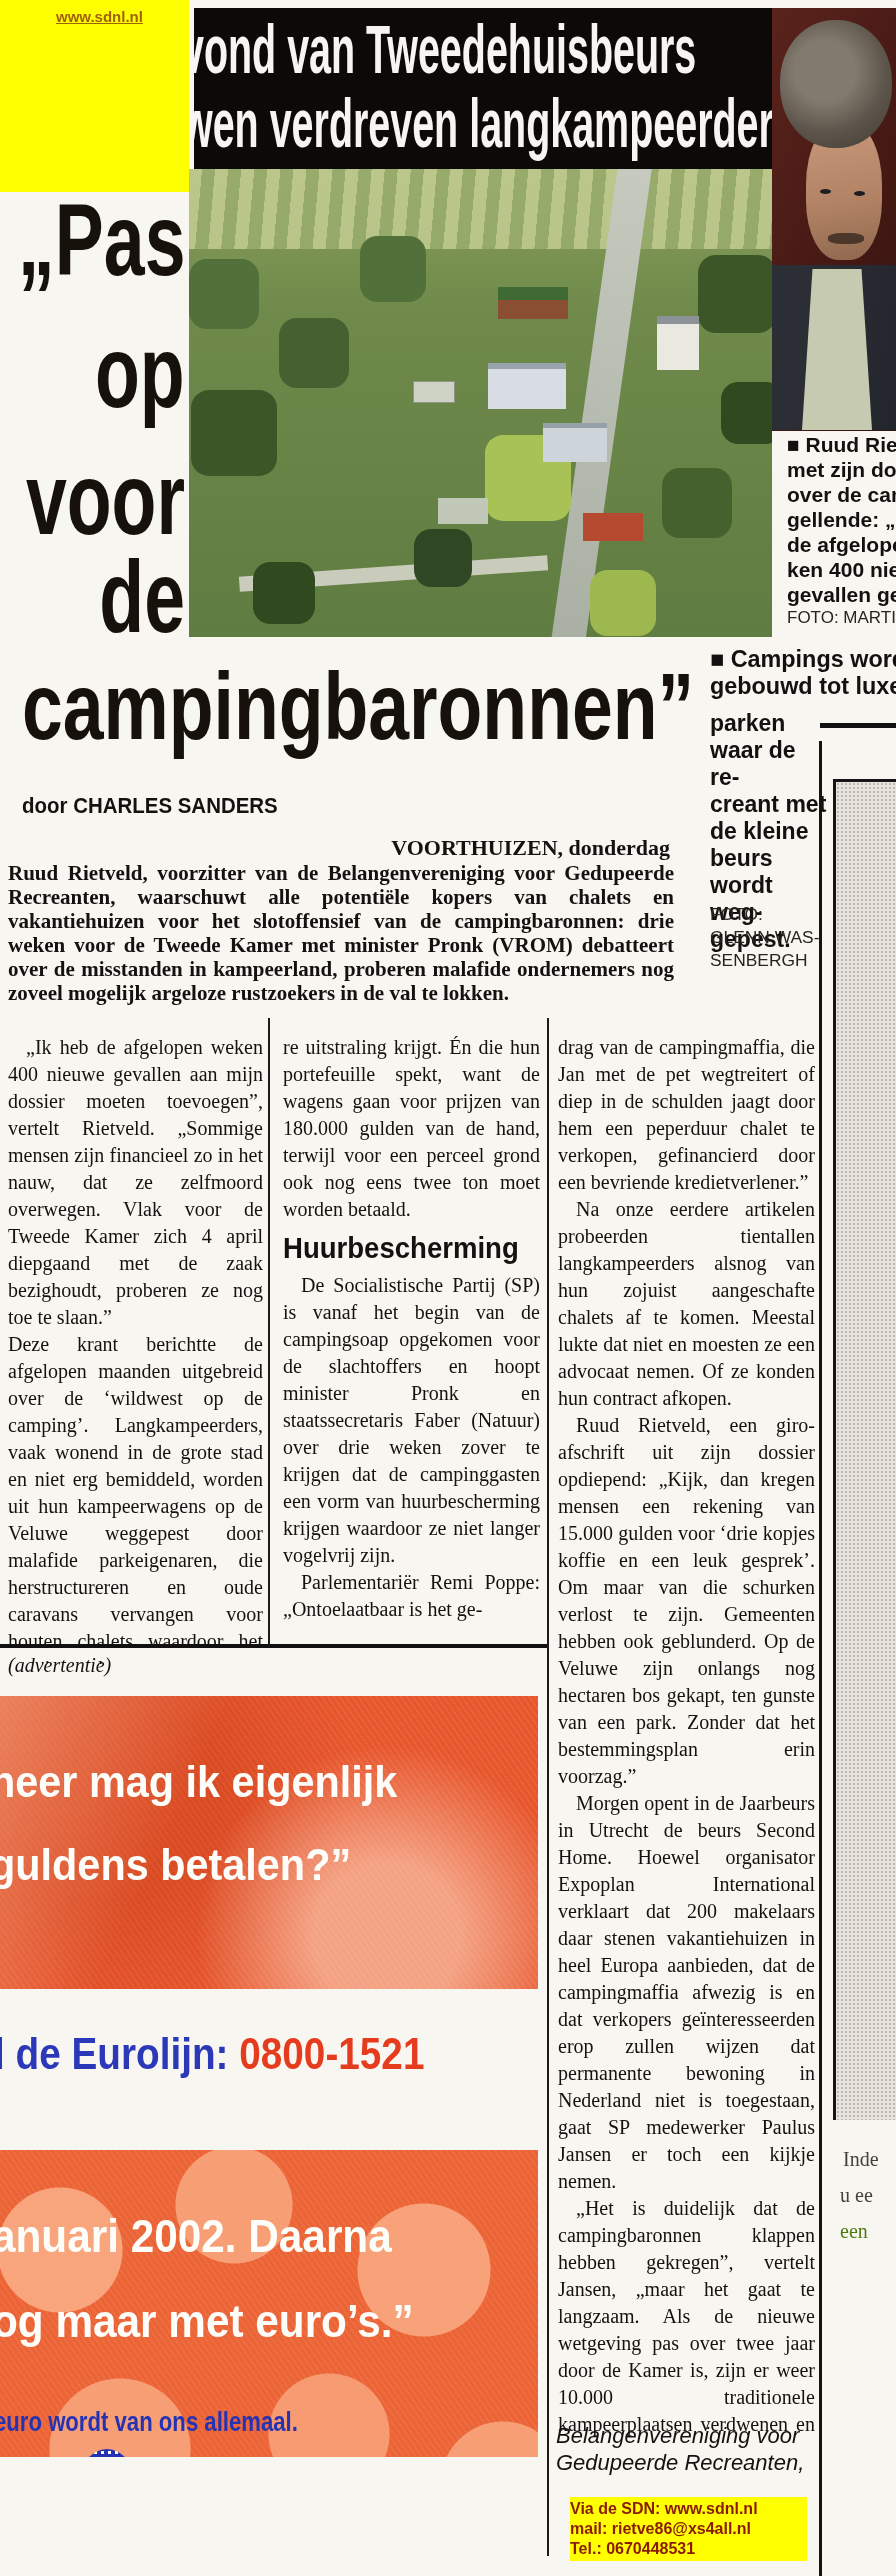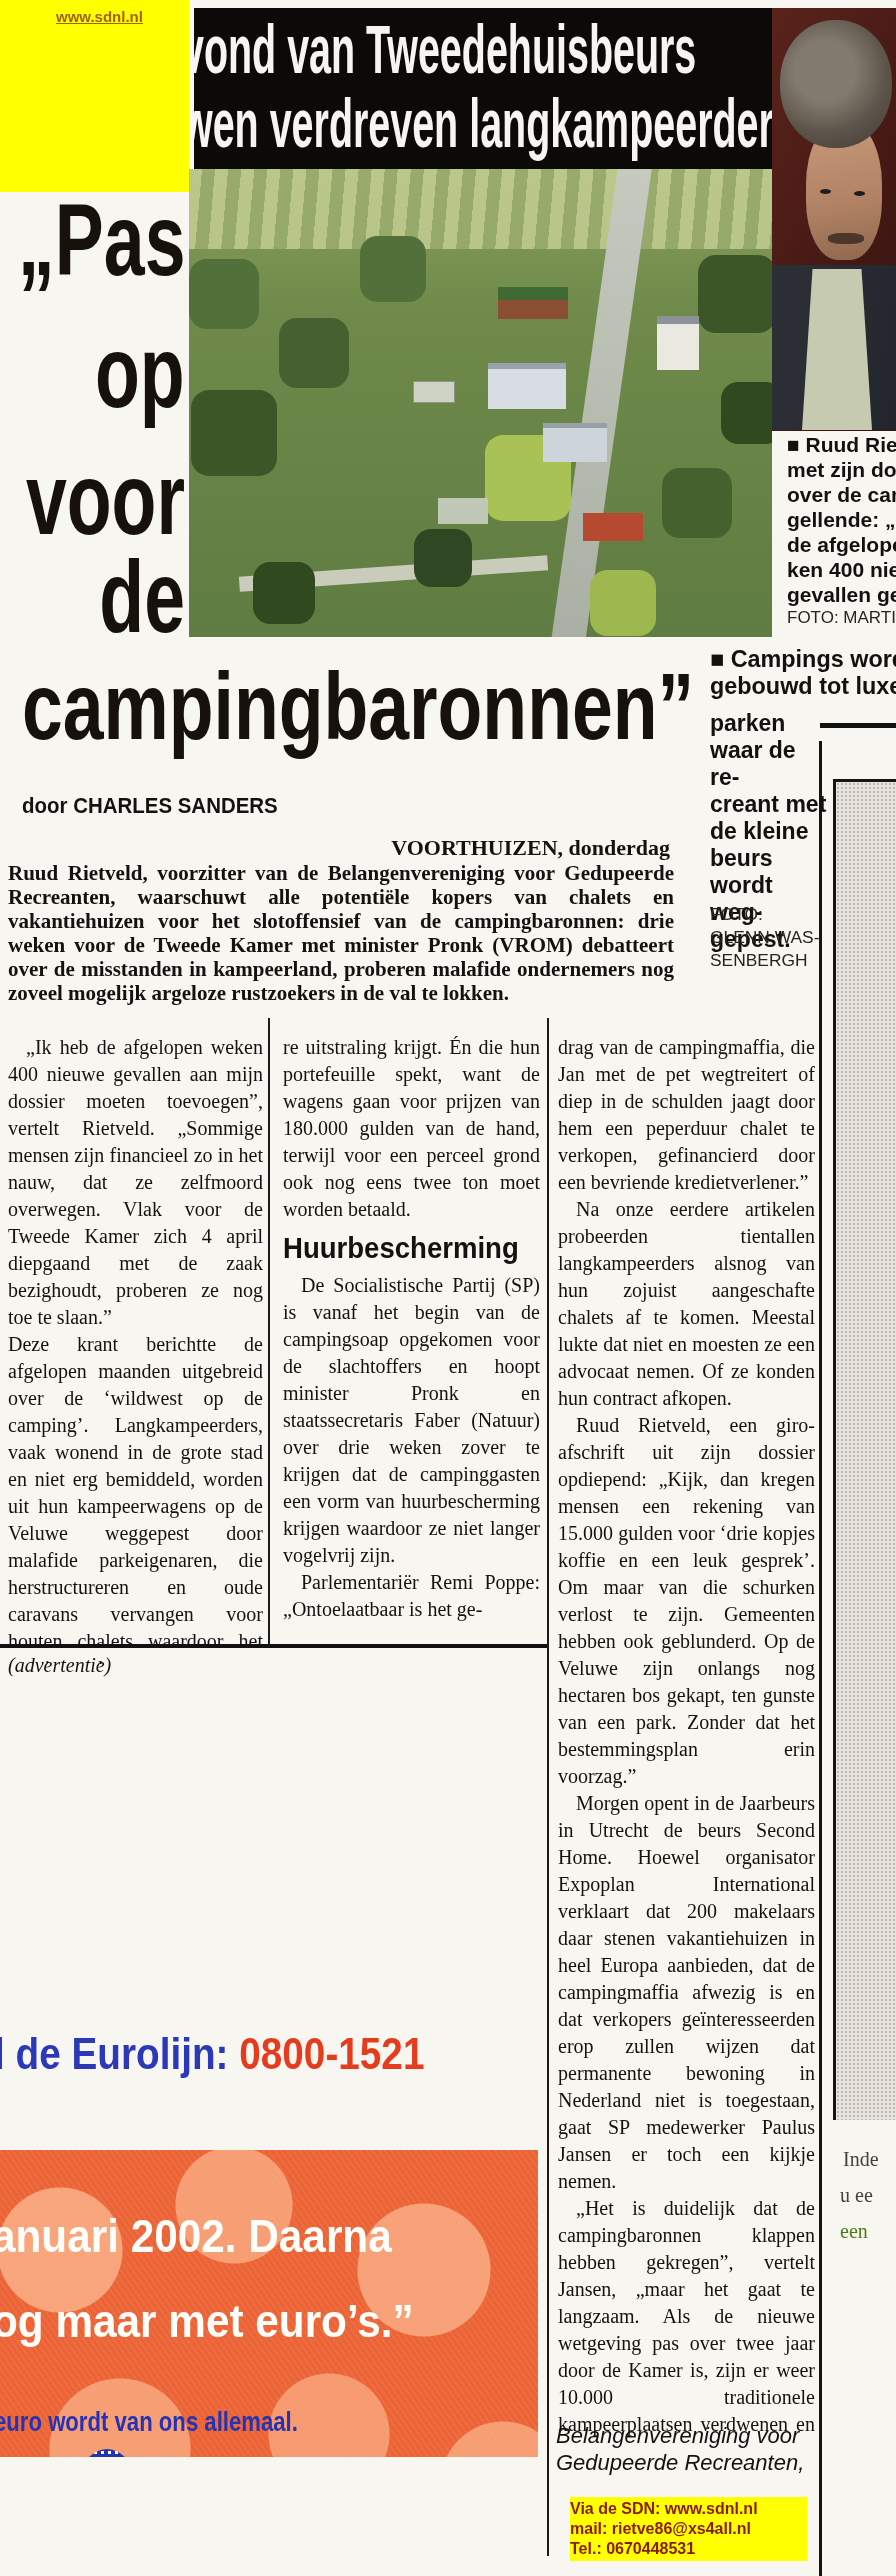--- a/index.html
+++ b/index.html
@@ -228,20 +228,24 @@
 
   <div class="abs credit pre">Belangenvereniging voor
 Gedupeerde Recreanten,</div>
   <div class="abs contact">
     <div>Via de SDN: www.sdnl.nl</div>
     <div>mail: rietve86@xs4all.nl</div>
     <div>Tel.: 0670448531</div>
   </div>
 
   <div class="abs adv-label">(advertentie)</div>
+  <div class="abs panel panel1">
+    <div class="ad-white q1">neer mag ik eigenlijk</div>
+    <div class="ad-white q2">guldens betalen?”</div>
+  </div>
   <div class="abs eurolijn"><span class="eu-label">l de Eurolijn:</span><span> </span><span class="eu-num">0800-1521</span></div>
   <div class="abs panel panel2">
     <div class="ad-white d1">anuari 2002. Daarna</div>
     <div class="ad-white d2">og maar met euro’s.”</div>
     <div class="abs slogan">euro wordt van ons allemaal.</div>
     <div class="abs logo-arrow"></div>
     <div class="abs logo-disc"></div>
     <div class="abs logo-word">euro</div>
     <div class="abs forum">Nationaal Forum voor de introductie van de euro</div>
   </div>

